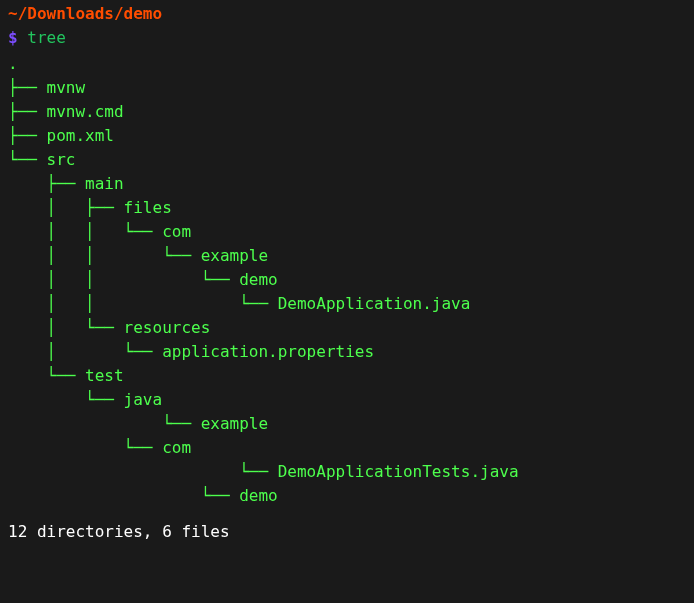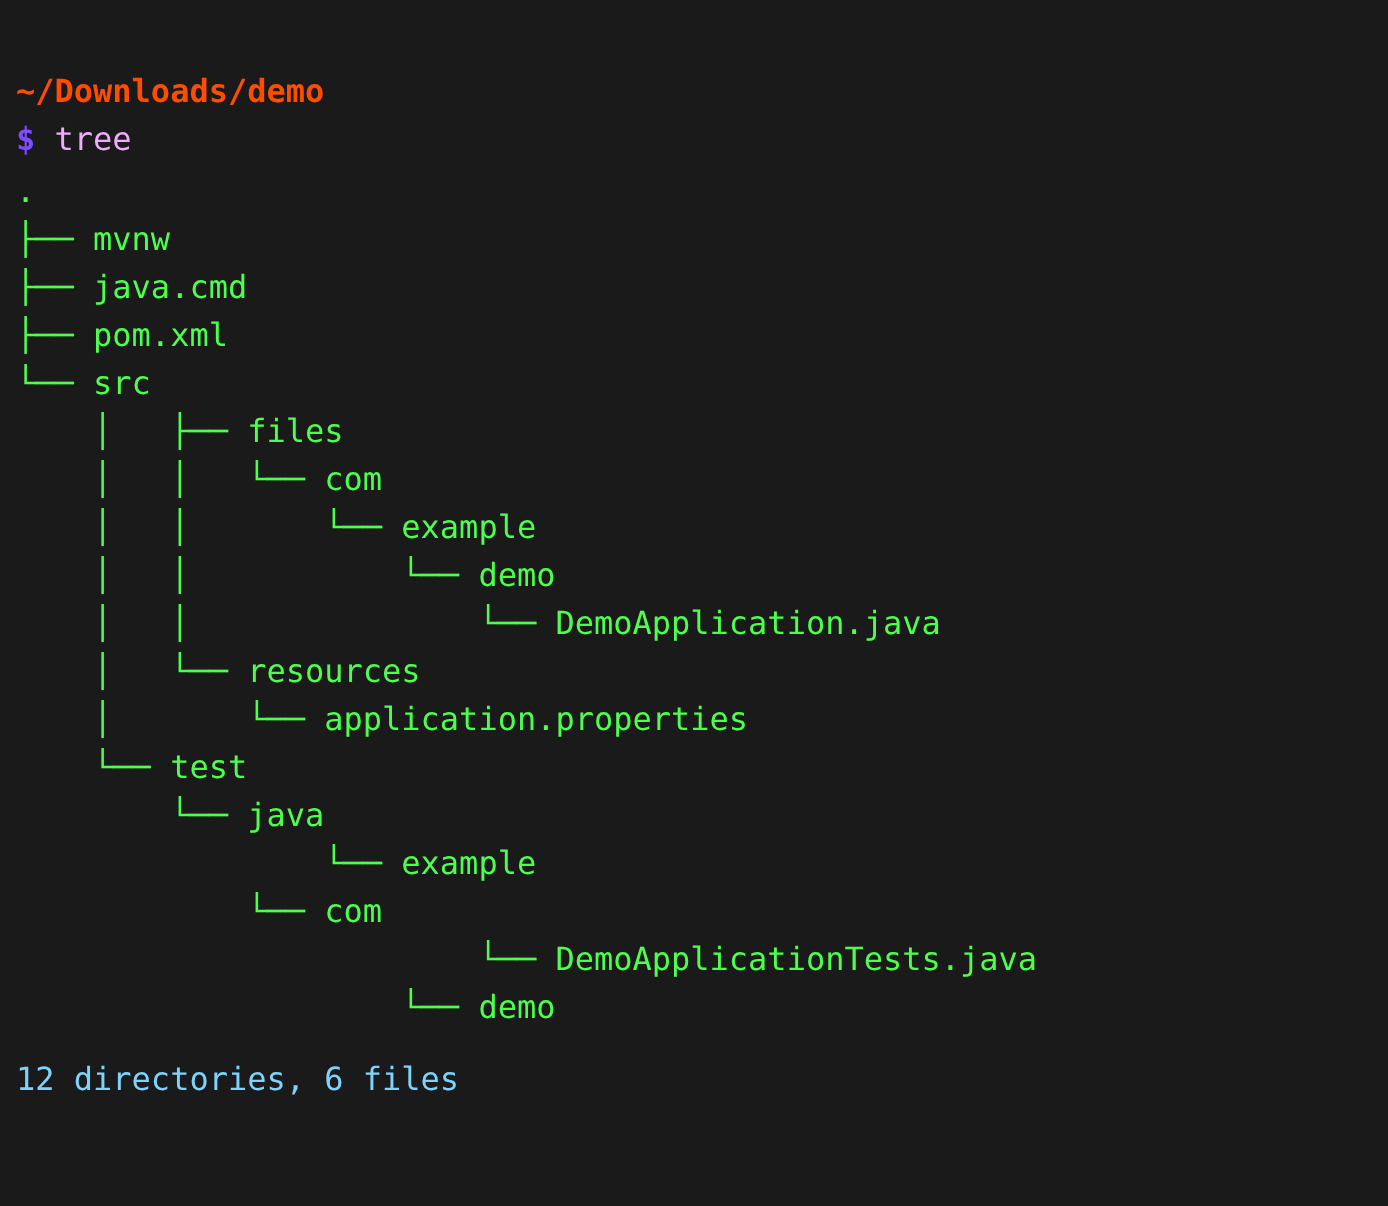--- a/index.html
+++ b/index.html
@@ -19,57 +19,57 @@
     }
     .cwd {
       color: #ff4d00;
       font-weight: bold;
     }
     .prompt-symbol {
       color: #7c4dff;
       font-weight: bold;
     }
     .command {
-      color: #f0abfc;
+      color: #22c55e;
       margin-top: 25px;
     }
     .tree-output {
       color: #4dff4d;
     }
     .tree-line {
       white-space: pre;
     }
     .summary {
-      color: #7dd3fc;
+      color: #ffffff;
       margin-top: 12px;
     }
     .prompt-line {
       margin-bottom: 2px;
     }
     .cwd-line {
       margin-bottom: 0px;
-      margin-top: 32px;
     }
   </style>
 </head>
 <body>
 
 <div class="cwd-line">
   <span class="cwd">~/Downloads/demo</span>
 </div>
 <div class="prompt-line">
   <span class="prompt-symbol">$</span>
   <span> </span><span class="command">tree</span>
 </div>
 <div class="tree-output">
   <div class="tree-line">.</div>
   <div class="tree-line">├── mvnw</div>
-  <div class="tree-line">├── java.cmd</div>
+  <div class="tree-line">├── mvnw.cmd</div>
   <div class="tree-line">├── pom.xml</div>
   <div class="tree-line">└── src</div>
+  <div class="tree-line">    ├── main</div>
   <div class="tree-line">    │   ├── files</div>
   <div class="tree-line">    │   │   └── com</div>
   <div class="tree-line">    │   │       └── example</div>
   <div class="tree-line">    │   │           └── demo</div>
   <div class="tree-line">    │   │               └── DemoApplication.java</div>
   <div class="tree-line">    │   └── resources</div>
   <div class="tree-line">    │       └── application.properties</div>
   <div class="tree-line">    └── test</div>
   <div class="tree-line">        └── java</div>
   <div class="tree-line">                └── example</div>

